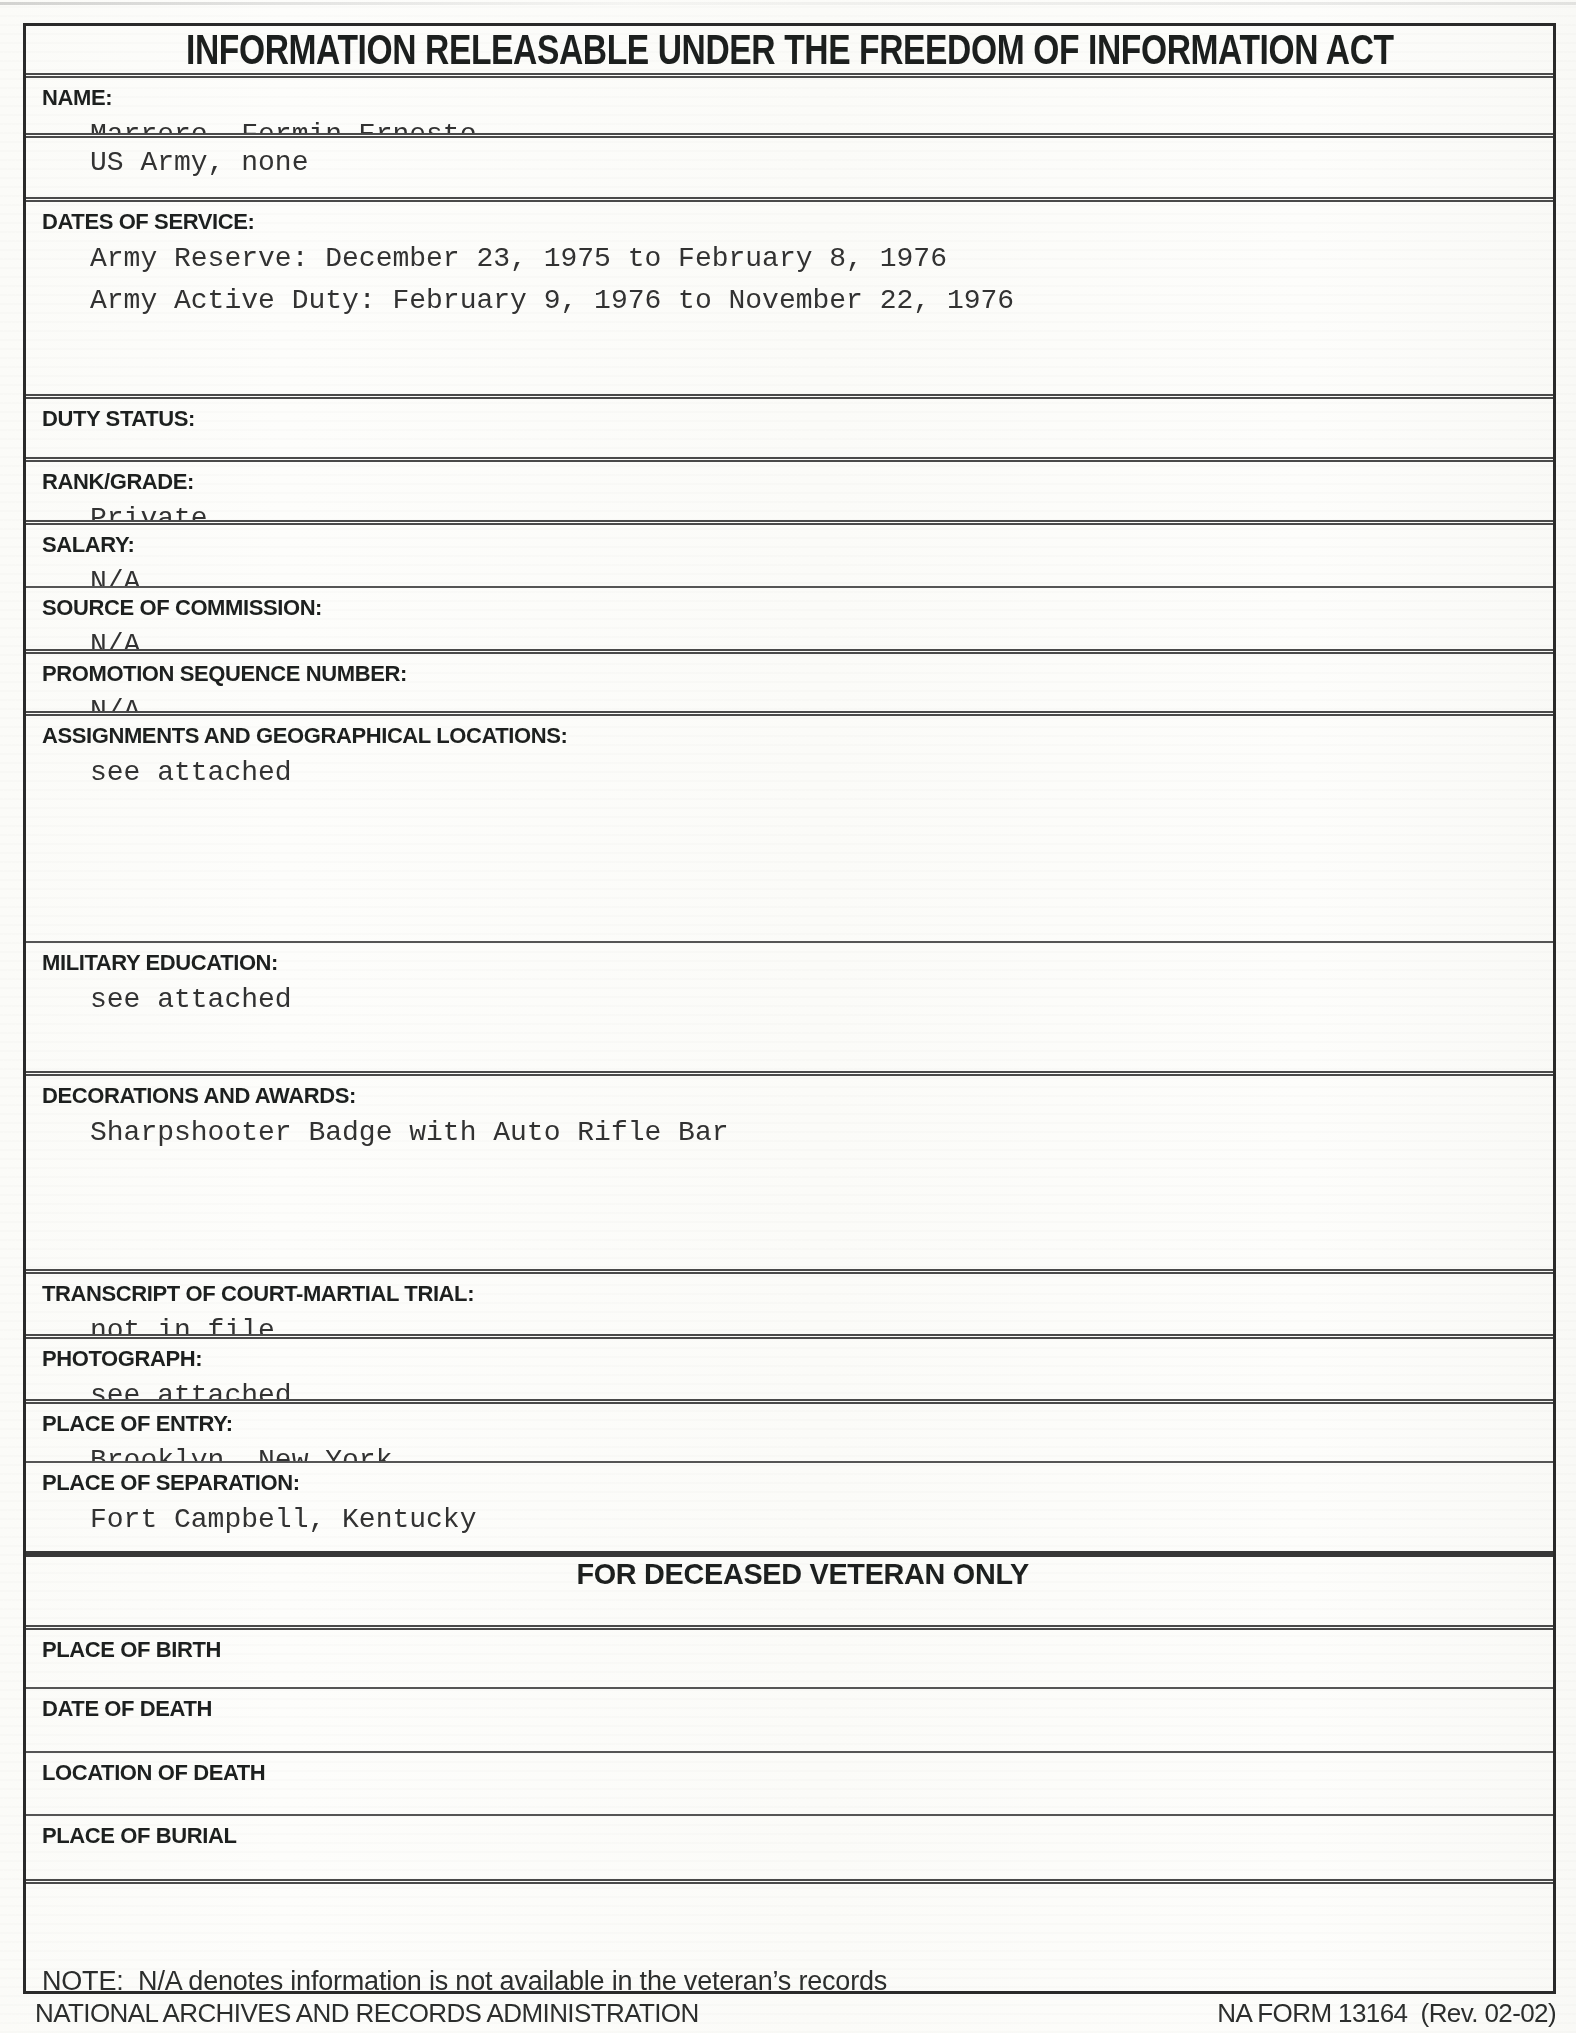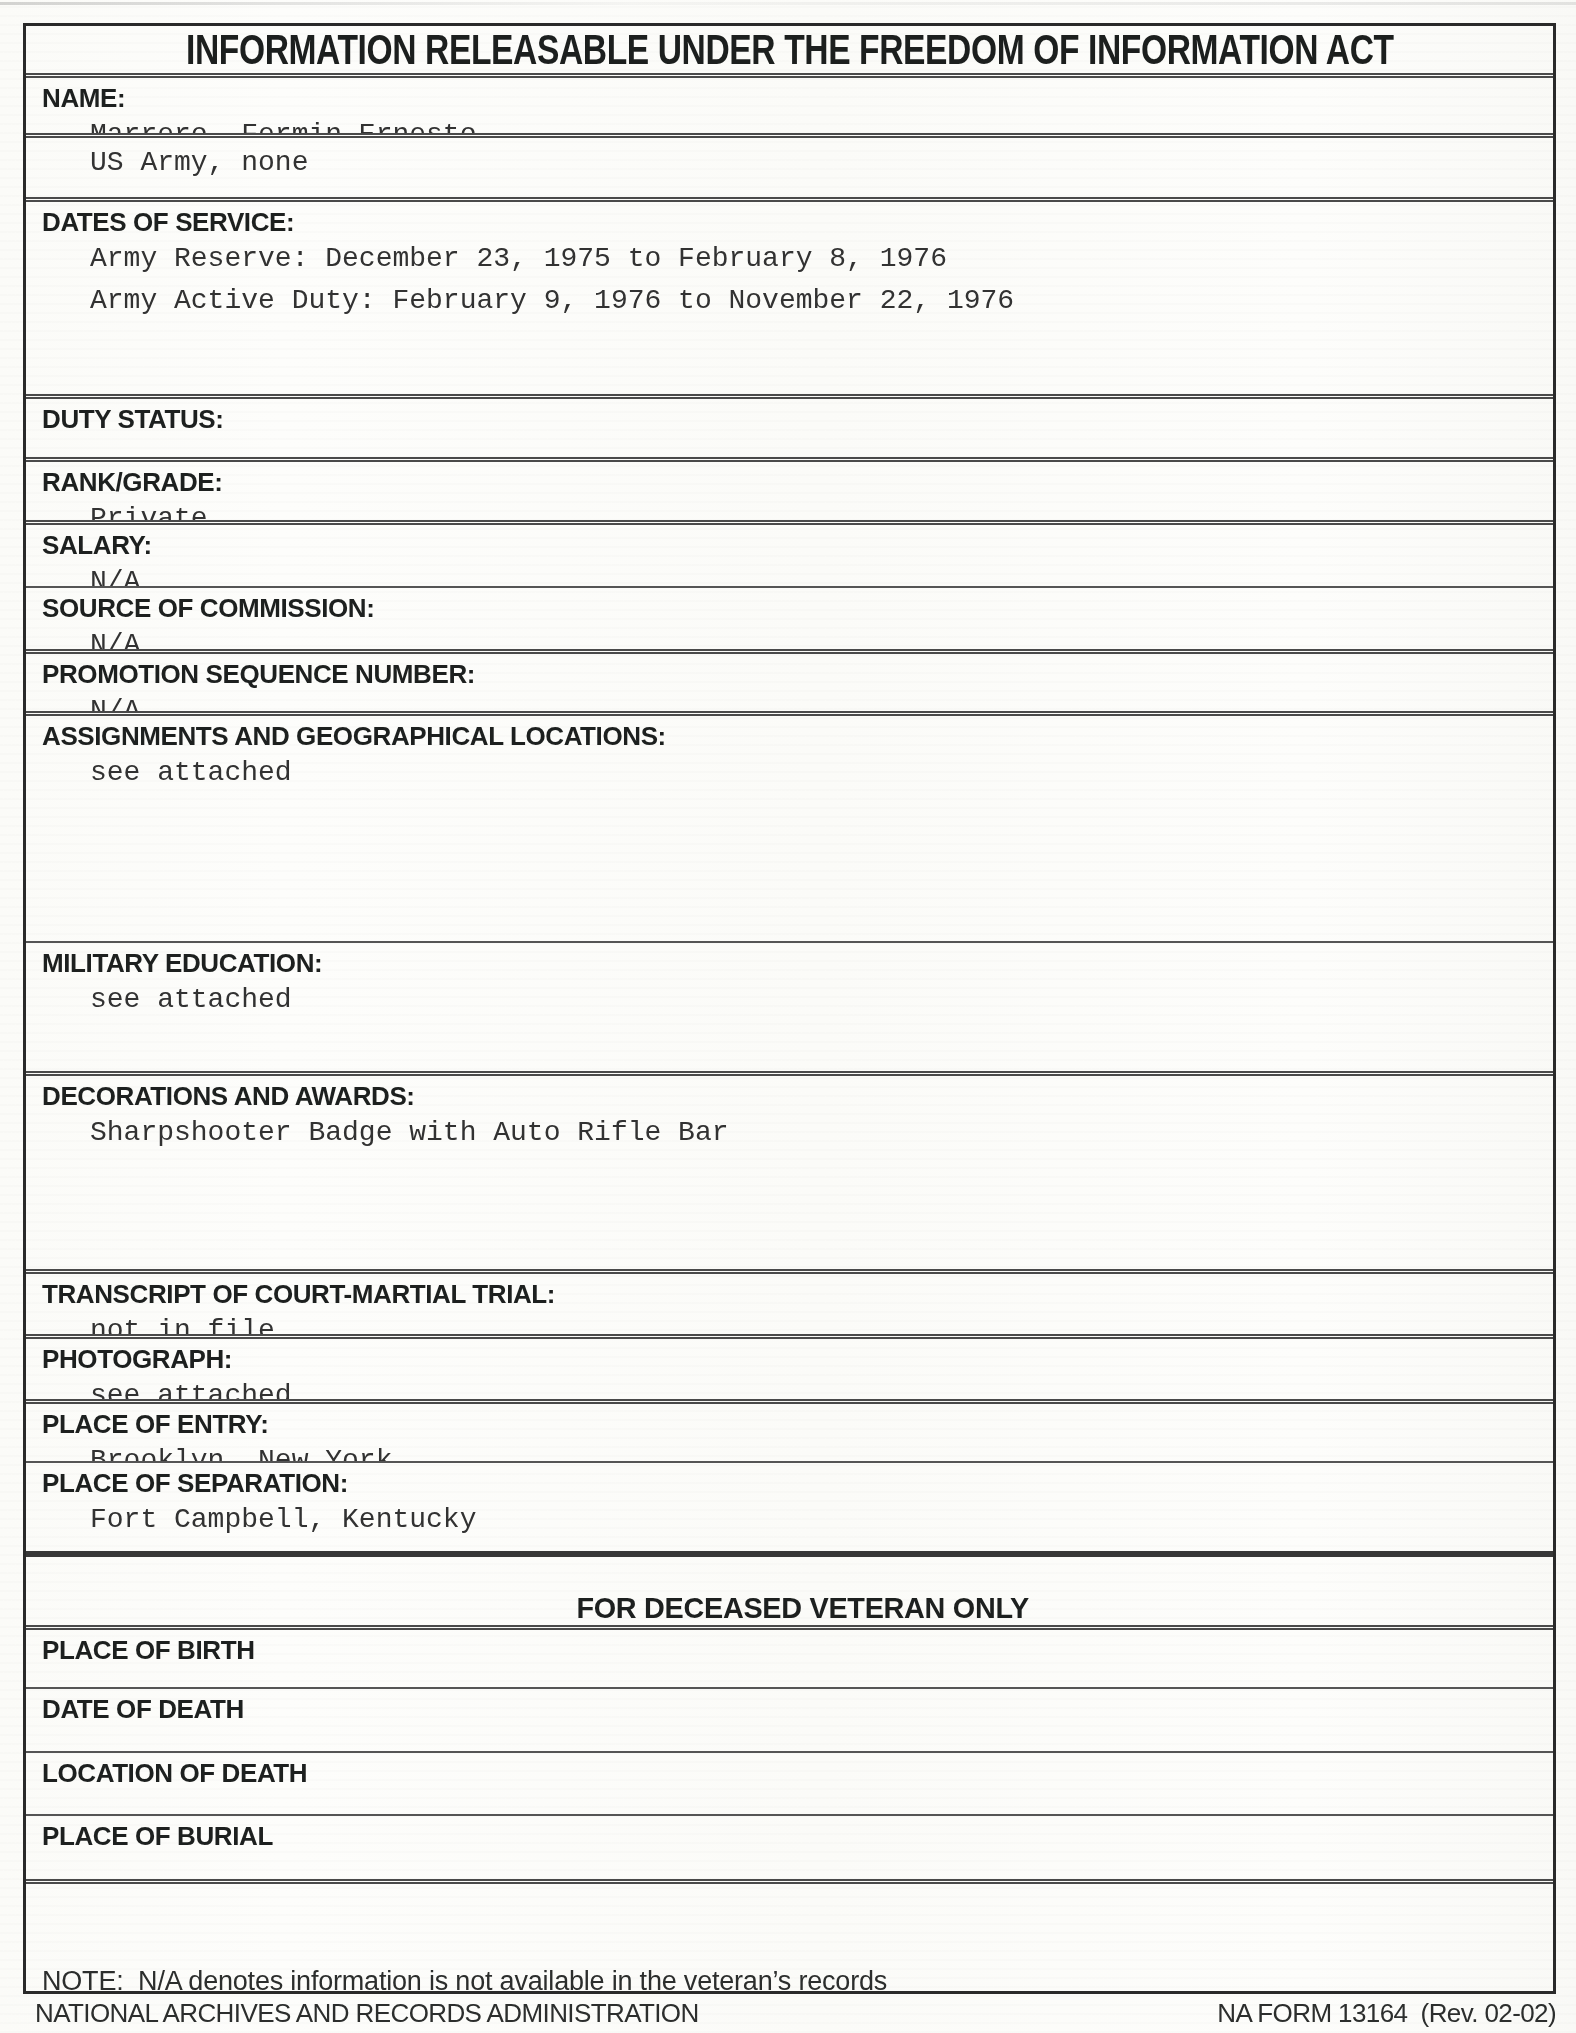--- a/index.html
+++ b/index.html
@@ -34,36 +34,36 @@
 
   .title-row{height:47px;display:flex;align-items:center;justify-content:center;}
   .form-title{
     font-weight:bold;font-size:42px;line-height:44px;color:#1c1f1e;
     white-space:nowrap;display:inline-block;
     transform:scaleX(0.80);transform-origin:center center;
     letter-spacing:-0.5px;
   }
 
   .label{
-    font-weight:bold;font-size:26px;line-height:24px;color:#1d201f;
+    font-weight:bold;font-size:22px;line-height:24px;color:#1d201f;
     letter-spacing:-0.4px;
     padding:8px 0 0 16px;
     white-space:nowrap;
   }
   .value{
     font-family:"Liberation Mono","DejaVu Sans Mono",monospace;
     font-size:28px;line-height:34px;color:#323232;
     padding-left:64px;margin-top:8px;
     white-space:pre;
   }.h60{height:60px}.h64{height:64px}.h197{height:197px}
   .h63{height:63px}.h66{height:66px}.h62{height:62px}.h230{height:230px}
   .h130{height:130px}.h198{height:198px}.h65{height:65px}.h90{height:90px}
   .h74{height:74px}.h112{height:112px}
 
-  .deceased-row{display:flex;align-items:flex-end;justify-content:center;padding-left:26px;}
+  .deceased-row{display:flex;align-items:flex-start;justify-content:center;padding-left:26px;}
   .deceased-title{
     font-weight:bold;font-size:30px;color:#1d201f;letter-spacing:-0.3px;
     transform:scaleX(0.96);transform-origin:center center;white-space:nowrap;
   }
 
   .note-row .note{
     font-size:27px;color:#2c2e2d;letter-spacing:-0.2px;
     padding:46px 0 0 16px;white-space:pre-wrap;margin-top:36px;
   }
 

